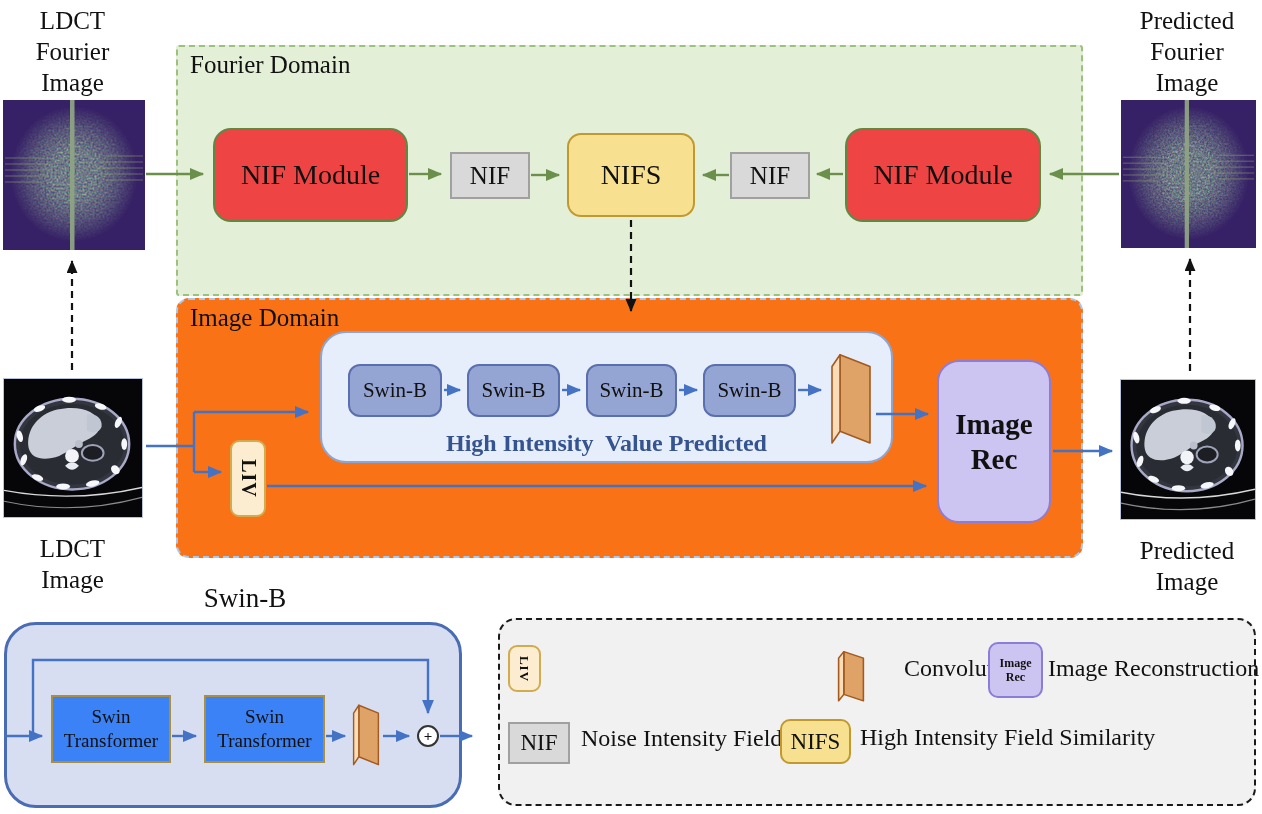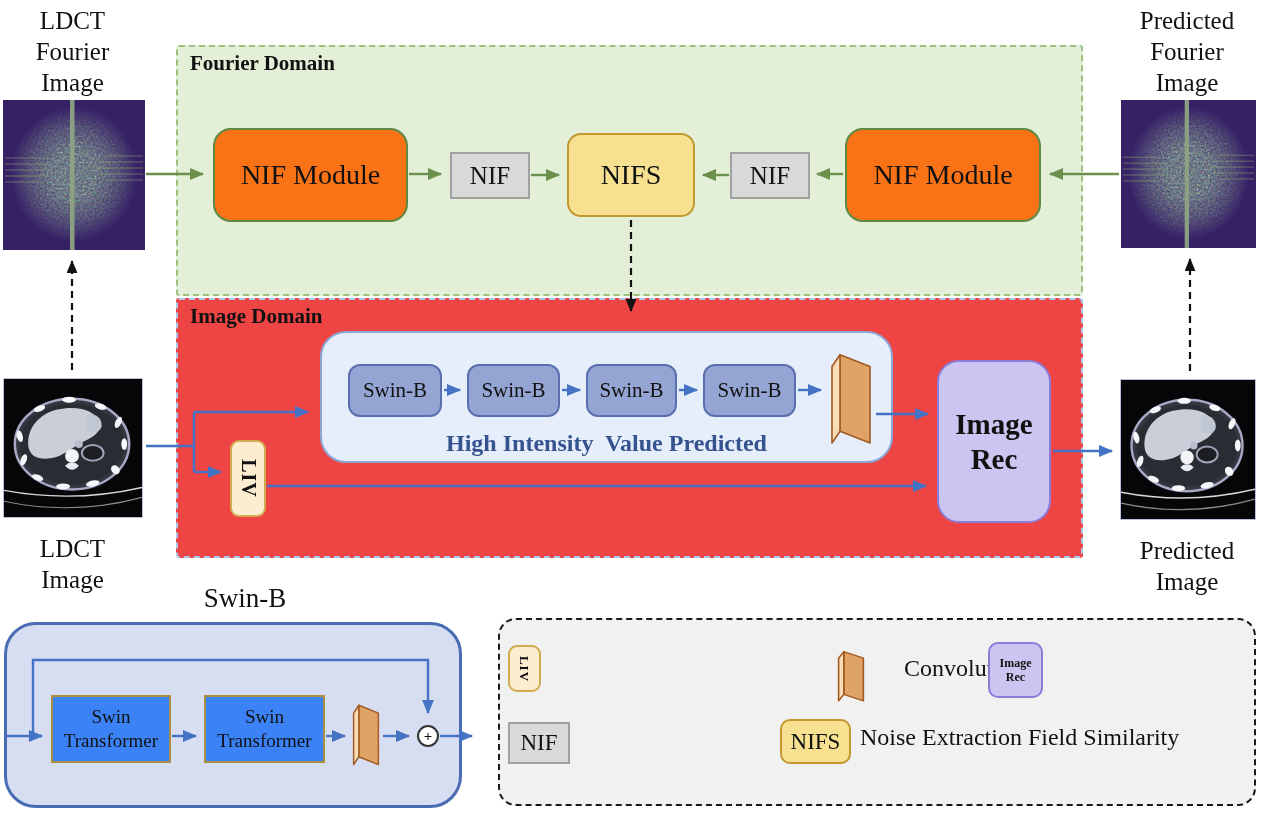--- a/index.html
+++ b/index.html
@@ -2,35 +2,35 @@
 <html><head>
 <meta charset="utf-8">
 <style>
   html,body{margin:0;padding:0;background:#fff;}
   .canvas{position:relative;width:1262px;height:814px;background:#ffffff;
           font-family:"Liberation Serif",serif;color:#111;overflow:hidden;}
   .abs{position:absolute;}
   
   .fourier-domain{left:176px;top:45px;width:907px;height:251px;background:#e4efd8;
                   border:2px dashed #9cc07e;border-radius:3px;box-sizing:border-box;}
-  .image-domain{left:176px;top:298px;width:907px;height:260px;background:#ef4444;
-                border:2px dashed #abc8ea;border-radius:3px;box-sizing:border-box;}
-  .domain-title{position:absolute;left:12px;top:4px;font-weight:bold;font-size:21px;}
+  .image-domain{left:176px;top:298px;width:907px;height:260px;background:#f97316;
+                border:2px dashed #abc8ea;border-radius:13px;box-sizing:border-box;}
+  .domain-title{position:absolute;left:12px;top:4px;font-weight:normal;font-size:25px;}
   .hive{left:320px;top:331px;width:573px;height:132px;background:#e7eefb;
         border:2px solid #8ba6d4;border-radius:26px;box-sizing:border-box;}
   .hive-label{position:absolute;left:0;right:0;bottom:4px;text-align:center;
               font-weight:bold;font-size:24px;color:#35538f;white-space:pre;}
   .swinb-outer{left:4px;top:622px;width:458px;height:186px;background:#d8def1;
                border:3px solid #4a6cb3;border-radius:32px;box-sizing:border-box;}
   .legend-box{left:498px;top:618px;width:758px;height:188px;background:#f1f1f2;
               border:2px dashed #1a1a1a;border-radius:18px;box-sizing:border-box;}
   
   .node{position:absolute;display:flex;align-items:center;justify-content:center;
         box-sizing:border-box;text-align:center;}
-  .nif-module{background:#f97316;border:2px solid #5e8943;border-radius:18px;font-size:28px;}
+  .nif-module{background:#ef4444;border:2px solid #5e8943;border-radius:18px;font-size:28px;}
   .nifbox{background:#d9d9d9;border:2px solid #a0a0a0;font-size:25px;}
   .nifs{background:#f7e191;border:2px solid #c1992f;border-radius:14px;font-size:28px;}
   .swin{background:#95a5d3;border:2px solid #5a6fae;border-radius:12px;font-size:21px;}
   .livbox{background:#fcecd0;border:2px solid #d1ab50;border-radius:9px;}
   .livbox span{transform:rotate(90deg);font-weight:bold;letter-spacing:1px;}
   .rec{background:#cdc5f1;border:2px solid #8b7cd8;border-radius:22px;font-weight:bold;
        font-size:29px;flex-direction:column;line-height:1.2;}
   .st{background:#3b82f6;border:2px solid #a98f3e;font-size:19px;flex-direction:column;line-height:1.25;}
   .plus-circle{left:417px;top:725px;width:22px;height:22px;border:2px solid #333;border-radius:50%;
                background:#fff;box-sizing:border-box;display:flex;align-items:center;
@@ -281,19 +281,21 @@
         <polygon points="4,26 12,14 12,92 4,104" fill="#f8ddb8"></polygon>
       </g>
     </svg>
   </div>
   <span class="legend-label" style="left:904px;top:655px">Convolution</span>
 
   <div class="node rec" style="left:988px;top:642px;width:55px;height:56px;font-size:12px;border-radius:10px">
     <span>Image</span>
     <span>Rec</span>
   </div>
+  <span class="legend-label" style="left:1048px;top:655px">Image Reconstruction</span>
 
   <div class="node nifbox" style="left:508px;top:722px;width:62px;height:42px;font-size:23px">NIF</div>
+  <span class="legend-label" style="left:581px;top:725px">Noise Intensity Field</span>
 
   <div class="node nifs" style="left:780px;top:719px;width:71px;height:45px;font-size:23px;border-radius:10px">NIFS</div>
-  <span class="legend-label" style="left:860px;top:724px">Noise Extraction Field Similarity</span>
+  <span class="legend-label" style="left:860px;top:724px">High Intensity Field Similarity</span>
 
 </div>
 
 </body></html>

